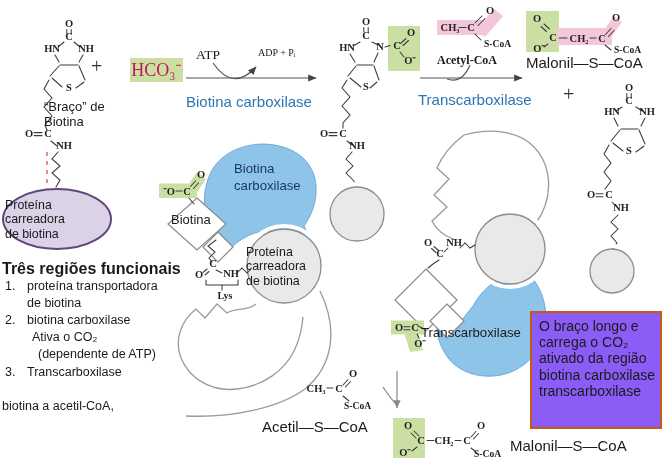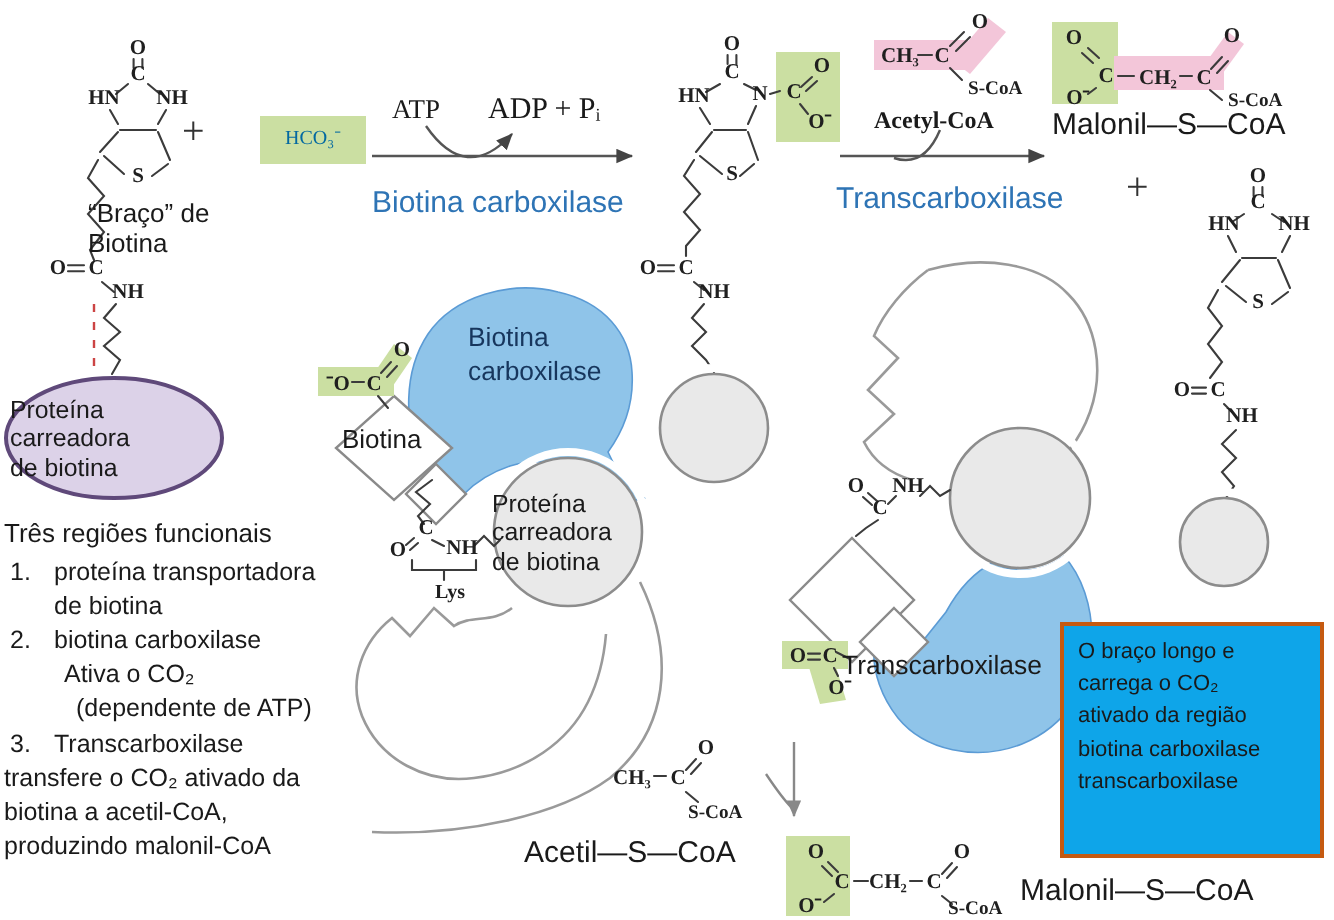--- a/index.html
+++ b/index.html
@@ -7,32 +7,32 @@
   .stage{position:relative;width:667px;height:460px;background:#fff;overflow:hidden;
          font-family:"Liberation Sans",sans-serif;color:#1a1a1a}
   .art{position:absolute;left:0;top:0}
   .lbl{position:absolute;line-height:1.15;white-space:nowrap;font-size:13px}
   .c{}
   .serif{font-family:"Liberation Serif",serif}
   .bold{font-weight:bold}
   .blue{color:#2e74b5;font-size:15px}
   .plus{font-family:"Liberation Serif",serif;font-size:20px;color:#333}
   .hco3{background:#cbdfa2;display:flex;align-items:center;justify-content:center;
-        font-family:"Liberation Serif",serif;font-size:10px;color:#0369a1}
+        font-family:"Liberation Serif",serif;font-size:18px;color:#be185d}
   .two{line-height:15px}
   .two span{display:block}
   .circtxt{font-size:12.4px;line-height:14.3px}
   .circtxt span{display:block}
   .blob1{font-size:13.2px;line-height:16.5px;color:#17365d}
   .blob1 span{display:block}
   .list{font-size:12.5px}
-  .listb{font-size:13px;font-weight:normal}
+  .listb{font-size:16px;font-weight:bold}
   .big15{font-size:15px}
-  .note{position:absolute;background:#0ea5e9;border:2px solid #c55a11;padding:5px 7px;
-        font-size:11px;line-height:16.2px;color:#1a1a1a}
+  .note{position:absolute;background:#8b5cf6;border:2px solid #c55a11;padding:5px 7px;
+        font-size:14px;line-height:16.2px;color:#1a1a1a}
   .note div{white-space:nowrap}
   
   .bd{stroke:#3b3b3b;stroke-width:1.05;fill:none;stroke-linecap:round}
   .ol{stroke:#9a9a9a;stroke-width:1.3;fill:none}
   .wd{fill:#fff;stroke:#8a8a8a;stroke-width:1.2}
   .grn{fill:#cbdfa2}
   .pnk{fill:#f3c6d9}
   .blb{fill:#8fc4e9;stroke:#5b9bd5;stroke-width:.8}
   .gcirc{fill:#e9e9e9;stroke:#8c8c8c;stroke-width:1.3}
   .wring{fill:none;stroke:#fff;stroke-width:4}
@@ -233,21 +233,21 @@
   <span>Biotina</span>
 </div>
 
 <div class="lbl circtxt c" style="left:5px;top:198px;width:104px">
   <span>Proteína</span>
   <span>carreadora</span>
   <span>de biotina</span>
 </div>
 
 <div class="lbl serif" style="left:196px;top:47px;font-size:13.5px">ATP</div>
-<div class="lbl serif" style="left:244px;top:47px;font-size:15px">ADP + Pᵢ</div>
+<div class="lbl serif" style="left:258px;top:47px;font-size:10px">ADP + Pᵢ</div>
 <div class="lbl blue c" style="left:186px;top:93px;width:150px">Biotina carboxilase</div>
 <div class="lbl blue c" style="left:418px;top:91px;width:124px">Transcarboxilase</div>
 
 <div class="lbl serif bold c" style="left:437px;top:54px;width:78px;font-size:12px">Acetyl-CoA</div>
 <div class="lbl big15 c" style="left:526px;top:54px;width:130px">Malonil—S—CoA</div>
 <div class="lbl plus" style="left:563px;top:83px">+</div>
 
 <div class="lbl blob1 c" style="left:234px;top:161px;width:88px">
   <span>Biotina</span>
   <span>carboxilase</span>
@@ -264,23 +264,21 @@
 <div class="lbl listb" style="left:2px;top:260px">Três regiões funcionais</div>
 <div class="lbl list" style="left:5px;top:279px">1.</div>
 <div class="lbl list" style="left:27px;top:279px">proteína transportadora</div>
 <div class="lbl list" style="left:27px;top:296px">de biotina</div>
 <div class="lbl list" style="left:5px;top:313px">2.</div>
 <div class="lbl list" style="left:27px;top:313px">biotina carboxilase</div>
 <div class="lbl list" style="left:32px;top:330px">Ativa o CO₂</div>
 <div class="lbl list" style="left:38px;top:347px">(dependente de ATP)</div>
 <div class="lbl list" style="left:5px;top:365px">3.</div>
 <div class="lbl list" style="left:27px;top:365px">Transcarboxilase</div>
-<div class="lbl list" style="left:2px;top:382px">transfere o CO₂ ativado da</div>
 <div class="lbl list" style="left:2px;top:399px">biotina a acetil-CoA,</div>
-<div class="lbl list" style="left:2px;top:416px">produzindo malonil-CoA</div>
 
 <div class="note" style="left:530px;top:311px;width:132px;height:118px">
   <div>O braço longo e</div>
   <div>carrega o CO₂</div>
   <div>ativado da região</div>
   <div>biotina carboxilase</div>
   <div>transcarboxilase</div>
 </div>
 
 <div class="lbl big15 c" style="left:262px;top:418px;width:112px">Acetil—S—CoA</div>

